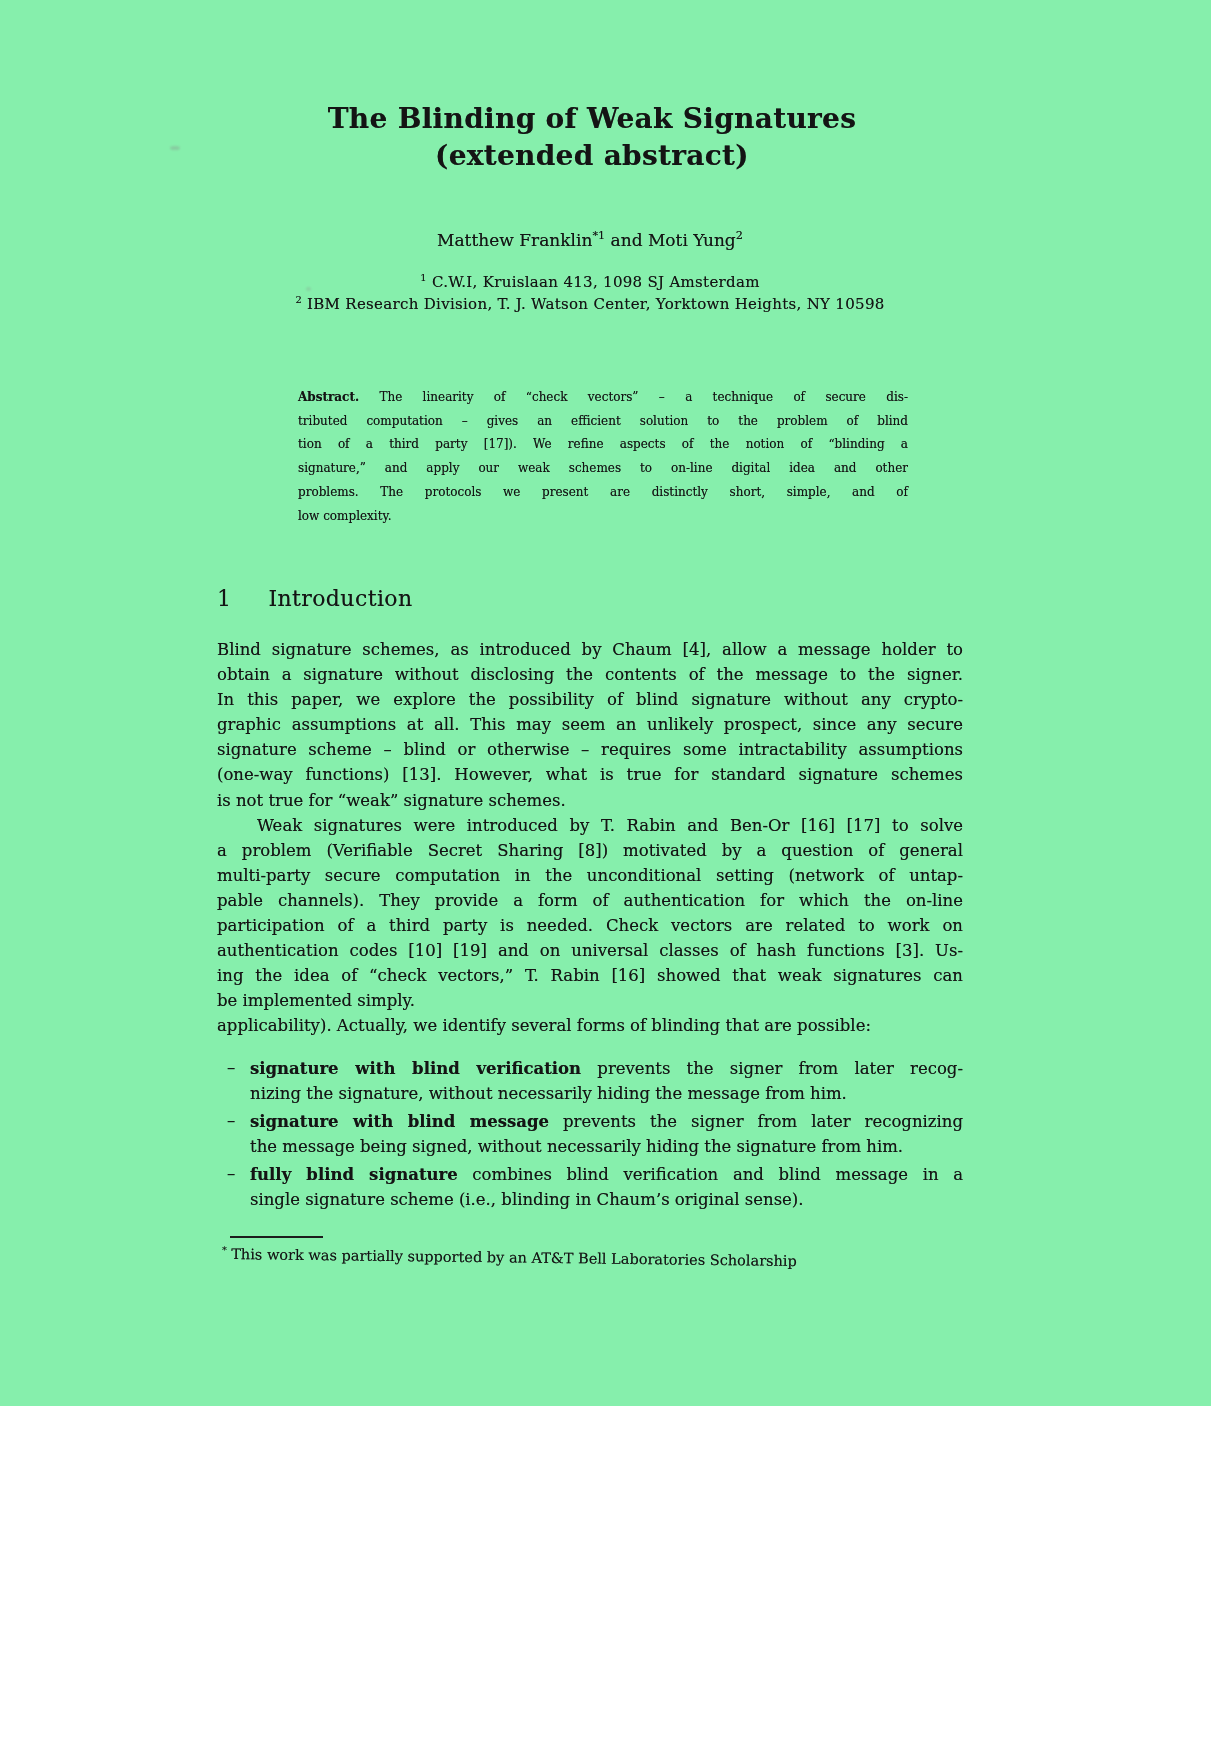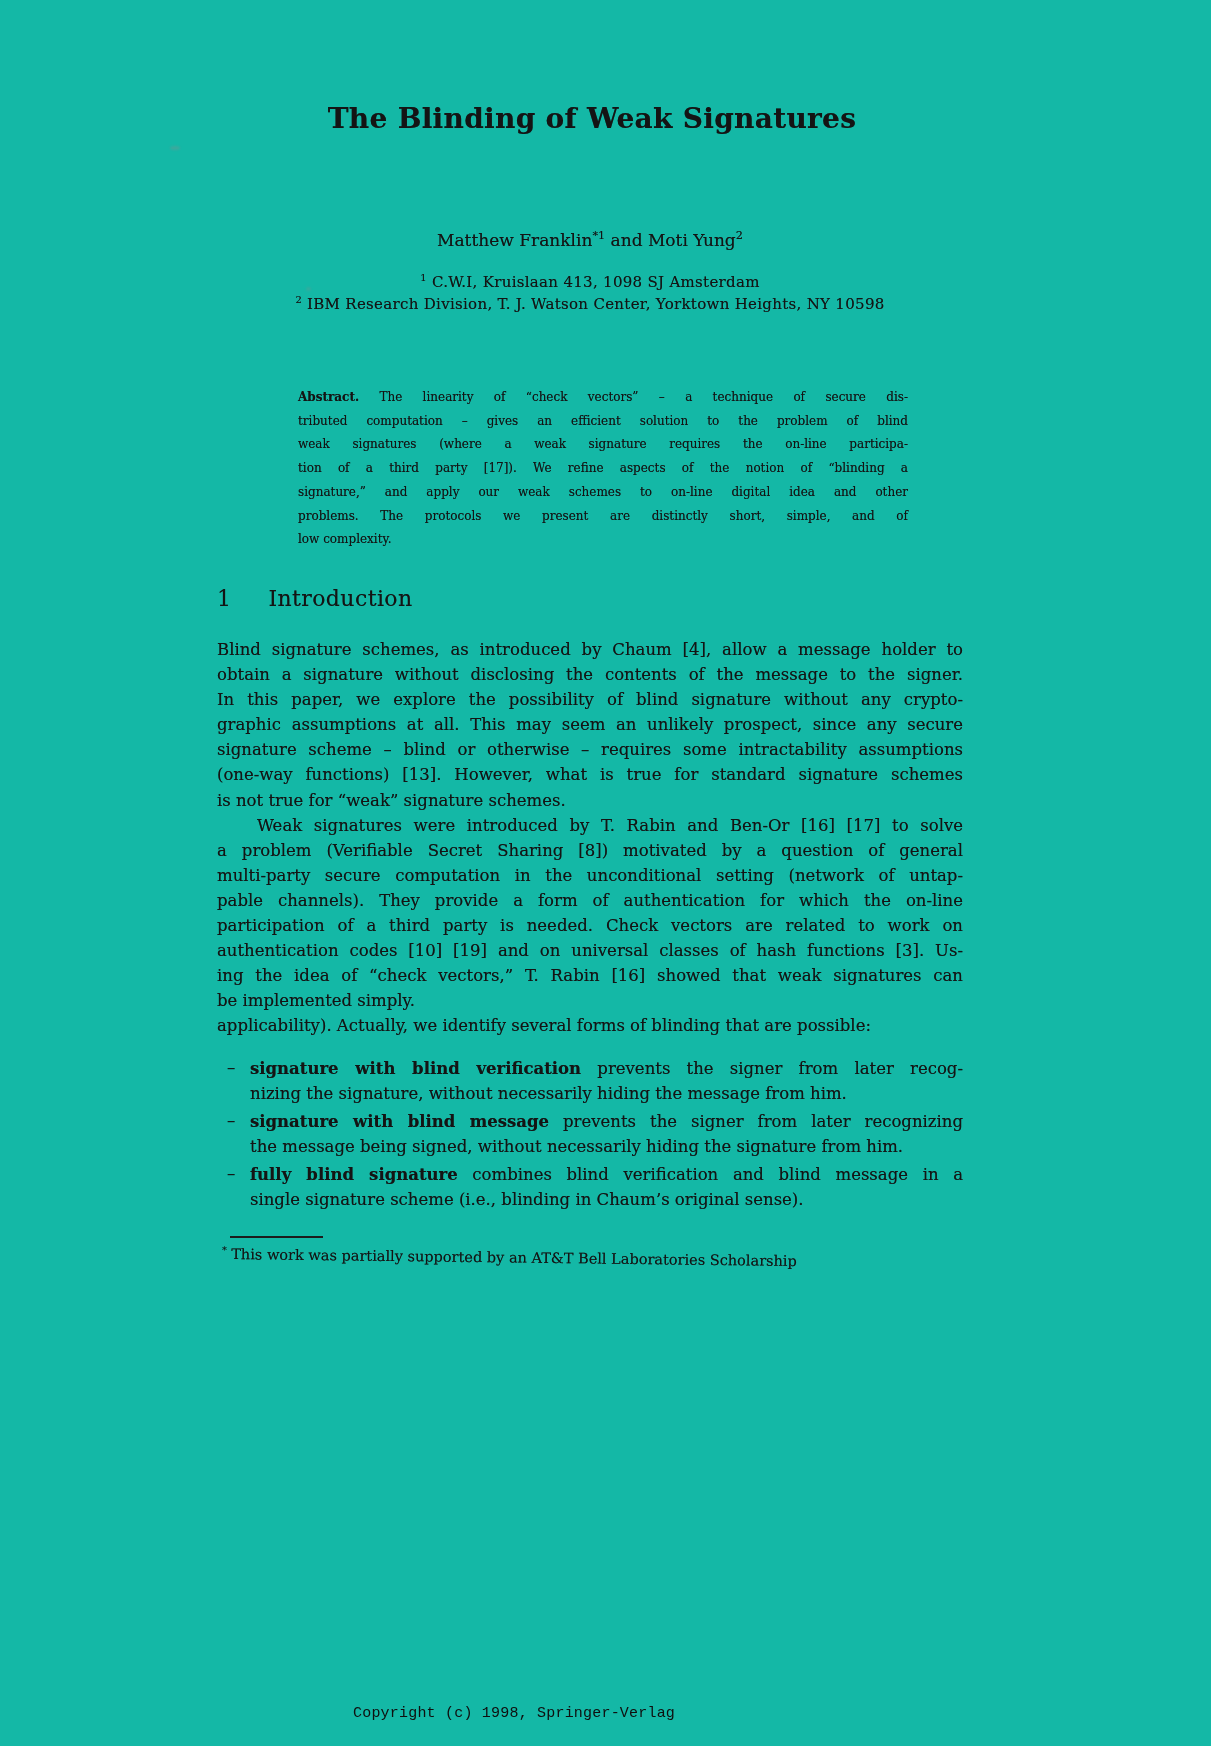--- a/index.html
+++ b/index.html
@@ -1,20 +1,20 @@
 <!DOCTYPE html>
 <html><head>
 <meta charset="utf-8">
 <style>
   html, body { margin: 0; padding: 0; background: #ffffff; }
   .page {
     position: relative;
     width: 1211px;
-    height: 1746px;
-    background: #14b8a6;
+    height: 1406px;
+    background: #86efac;
     font-family: "DejaVu Serif", serif;
     color: #141414;
     overflow: hidden;
     text-shadow: 0 0 0.6px rgba(20,20,20,0.55);
   }
 
   
   .lines .tl { text-align: justify; text-align-last: justify; }
   .lines .tl.end { text-align-last: left; }
   .lines.centered .tl, .lines.centered .tl.end { text-align: center; text-align-last: center; }
@@ -74,35 +74,35 @@
 </style>
 </head>
 <body>
 
 <div class="page">
   <div class="artifact a1"></div>
   <div class="artifact a2"></div>
 
   <div class="title lines centered">
       <div class="tl end"><span class="seg-n">The Blinding of Weak Signatures</span></div>
+      <div class="tl end"><span class="seg-n">(extended abstract)</span></div>
     </div>
 
   <div class="authors lines centered">
       <div class="tl end"><span class="seg-n">Matthew Franklin</span><span class="seg-s">*1</span><span class="seg-n"> and Moti Yung</span><span class="seg-s">2</span></div>
     </div>
 
   <div class="affils lines centered">
       <div class="tl end"><span class="seg-s">1</span><span class="seg-n"> C.W.I, Kruislaan 413, 1098 SJ Amsterdam</span></div>
       <div class="tl end"><span class="seg-s">2</span><span class="seg-n"> IBM Research Division, T. J. Watson Center, Yorktown Heights, NY 10598</span></div>
     </div>
 
   <div class="abstract lines">
       <div class="tl"><span class="seg-b">Abstract.</span><span class="seg-n"> The linearity of “check vectors” – a technique of secure dis-</span></div>
       <div class="tl"><span class="seg-n">tributed computation – gives an efficient solution to the problem of </span><span class="seg-i">blind</span></div>
-      <div class="tl"><span class="seg-i">weak signatures</span><span class="seg-n"> (where a weak signature requires the on-line participa-</span></div>
       <div class="tl"><span class="seg-n">tion of a third party [17]). We refine aspects of the notion of “blinding a</span></div>
       <div class="tl"><span class="seg-n">signature,” and apply our weak schemes to on-line digital idea and other</span></div>
       <div class="tl"><span class="seg-n">problems. The protocols we present are distinctly short, simple, and of</span></div>
       <div class="tl end"><span class="seg-n">low complexity.</span></div>
     </div>
 
   <div class="heading">
     <span class="num">1</span><span>Introduction</span>
   </div>
 

